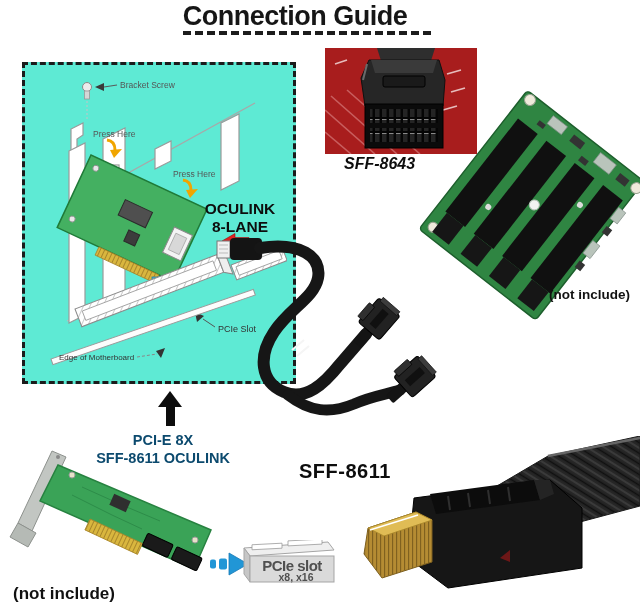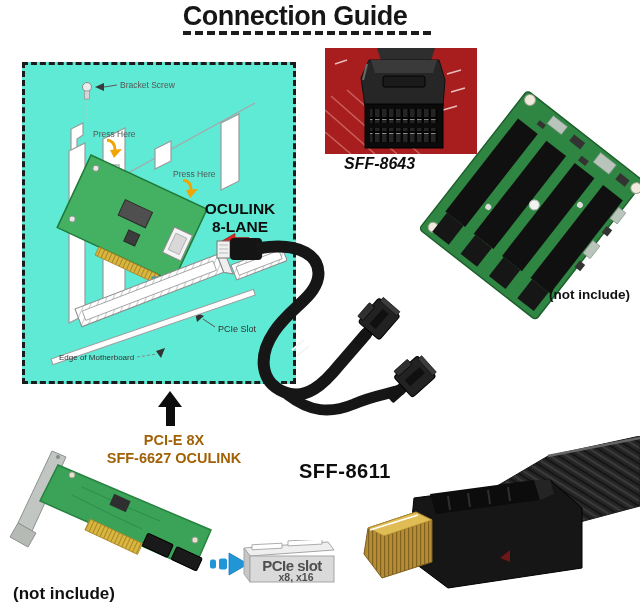--- a/index.html
+++ b/index.html
@@ -6,22 +6,22 @@
   #stage{position:relative;width:640px;height:610px;background:#ffffff;overflow:hidden;
          font-family:"Liberation Sans",sans-serif;color:#111;}
   .abs{position:absolute;}
   .title{left:150px;top:1px;width:290px;text-align:center;font-size:27px;font-weight:bold;
          letter-spacing:-0.5px;color:#161616;}
   .title-underline{left:183px;top:31px;width:248px;border-top:4px dashed #1c1c1c;height:0;}
   .guide-box{left:22px;top:62px;width:268px;height:316px;border:3px dashed #1b1b1b;background:#5eead4;}
   .cap-8643{left:344px;top:155px;font-size:16px;font-weight:bold;color:#0d0d0d;font-style:italic;}
   .note-right{left:549px;top:287px;font-size:13.5px;font-weight:600;color:#111;}
   .cable-label{left:299px;top:424px;font-size:20px;font-weight:bold;color:#0d0d0d;letter-spacing:0.5px;margin-top:36px;}
-  .adapter-caption{left:96px;top:431px;width:156px;text-align:center;font-size:14.5px;
-                   font-weight:bold;color:#a16207;line-height:18px;}
+  .adapter-caption{left:85px;top:431px;width:156px;text-align:center;font-size:14.5px;
+                   font-weight:bold;color:#0c4a6e;line-height:18px;}
   .note-left{left:13px;top:584px;font-size:17px;font-weight:600;color:#111;}
   .uparrow-stem{left:166px;top:406px;width:9px;height:20px;background:#0d0d0d;}
   .uparrow-head{left:158px;top:391px;width:0;height:0;border-left:12px solid transparent;
                 border-right:12px solid transparent;border-bottom:16px solid #0d0d0d;}
   svg{display:block;}
   svg text{font-family:"Liberation Sans",sans-serif;}
   .lineart{stroke:#9a9a9a;fill:#ffffff;stroke-width:1.2;}
   .smalllabel{fill:#555;font-size:8.5px;}
 </style>
 </head>
@@ -222,21 +222,21 @@
       <rect x="10" y="-4" width="20" height="8" fill="#101010"></rect>
     </g>
   </svg>
 
   <div class="abs cable-label">SFF-8611</div>
 
   <div class="abs uparrow-head"></div>
   <div class="abs uparrow-stem"></div>
   <div class="abs adapter-caption">
     <div>PCI-E 8X</div>
-    <div>SFF-6627 OCULINK</div>
+    <div>SFF-8611 OCULINK</div>
   </div>
 
   <div class="abs" style="left:2px;top:445px;">
     <svg width="215" height="135" viewBox="0 0 215 135">
       <defs>
         <pattern id="goldteeth2" width="4" height="12" patternUnits="userSpaceOnUse">
           <rect width="4" height="12" fill="#d9b63e"></rect>
             <line x1="0.5" y1="0" x2="0.5" y2="12" stroke="#a8862a" stroke-width="1"></line>
         </pattern>
       </defs>

